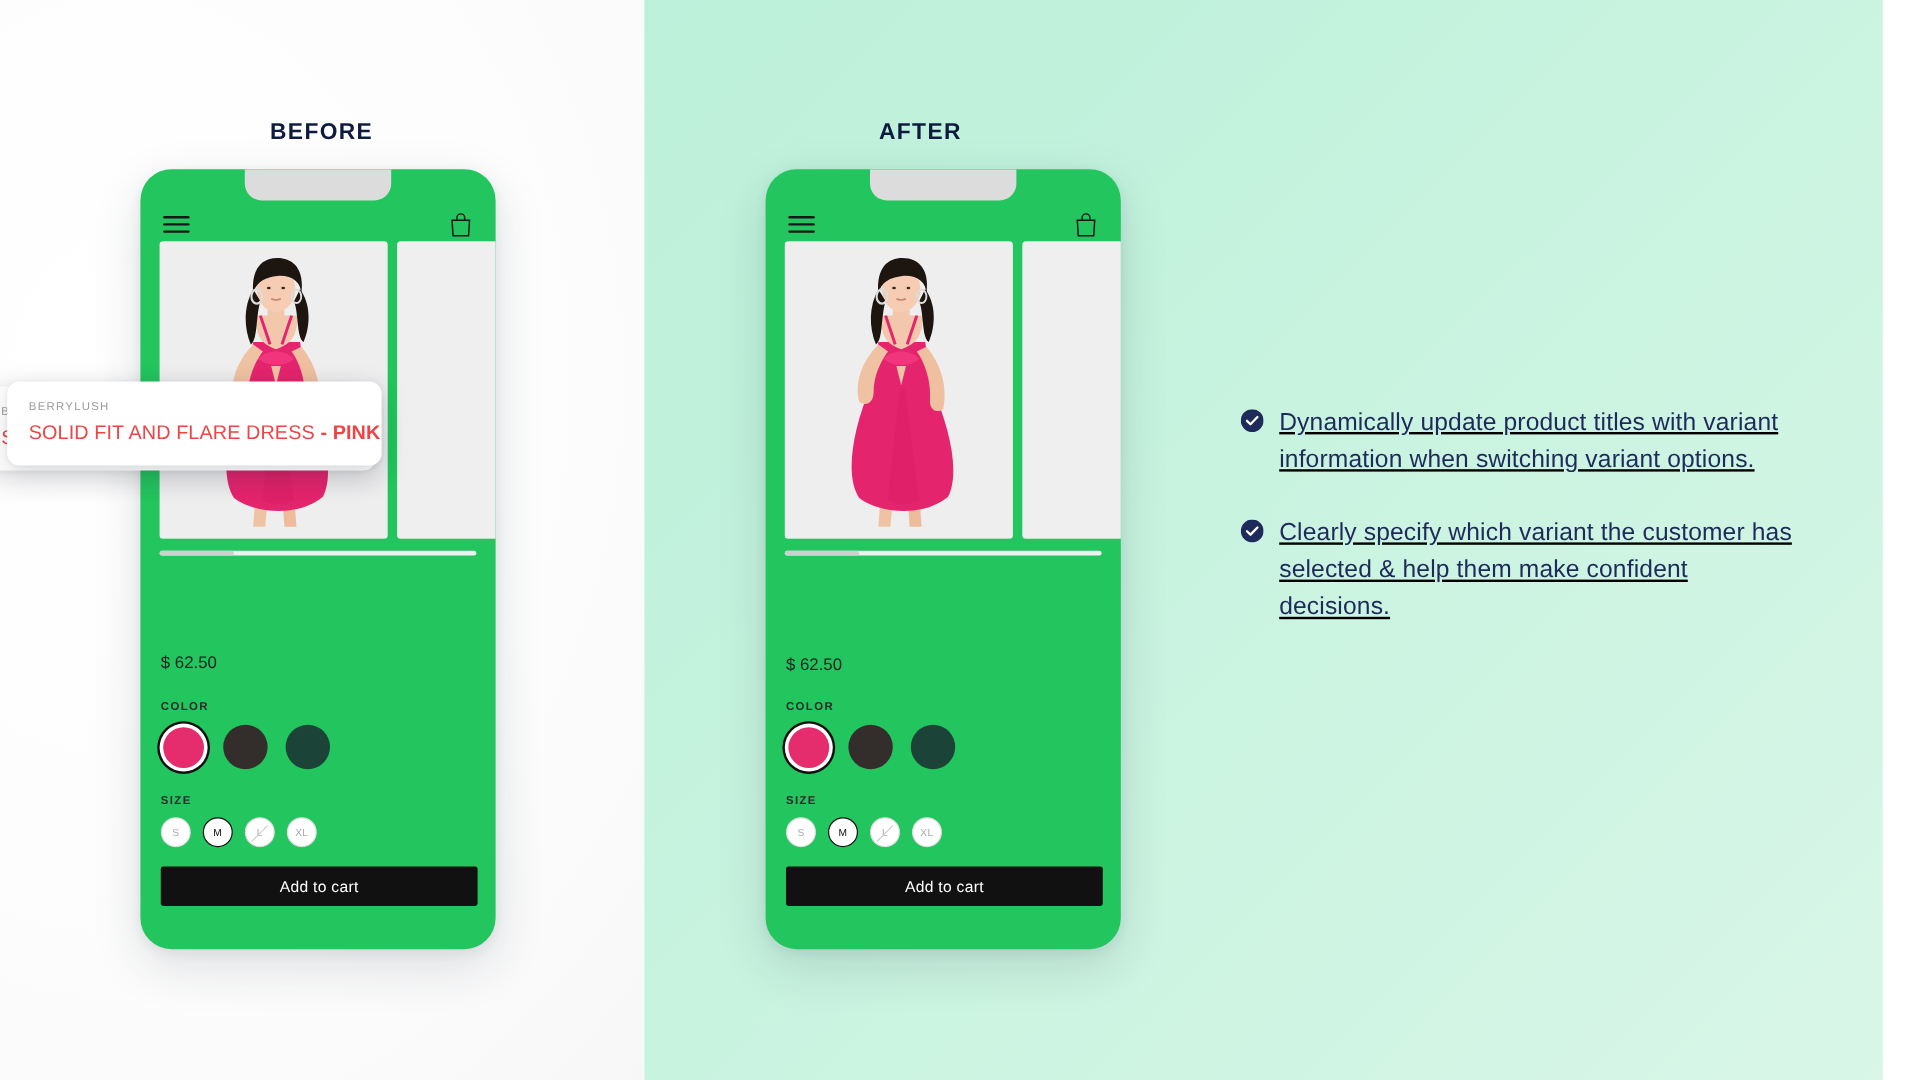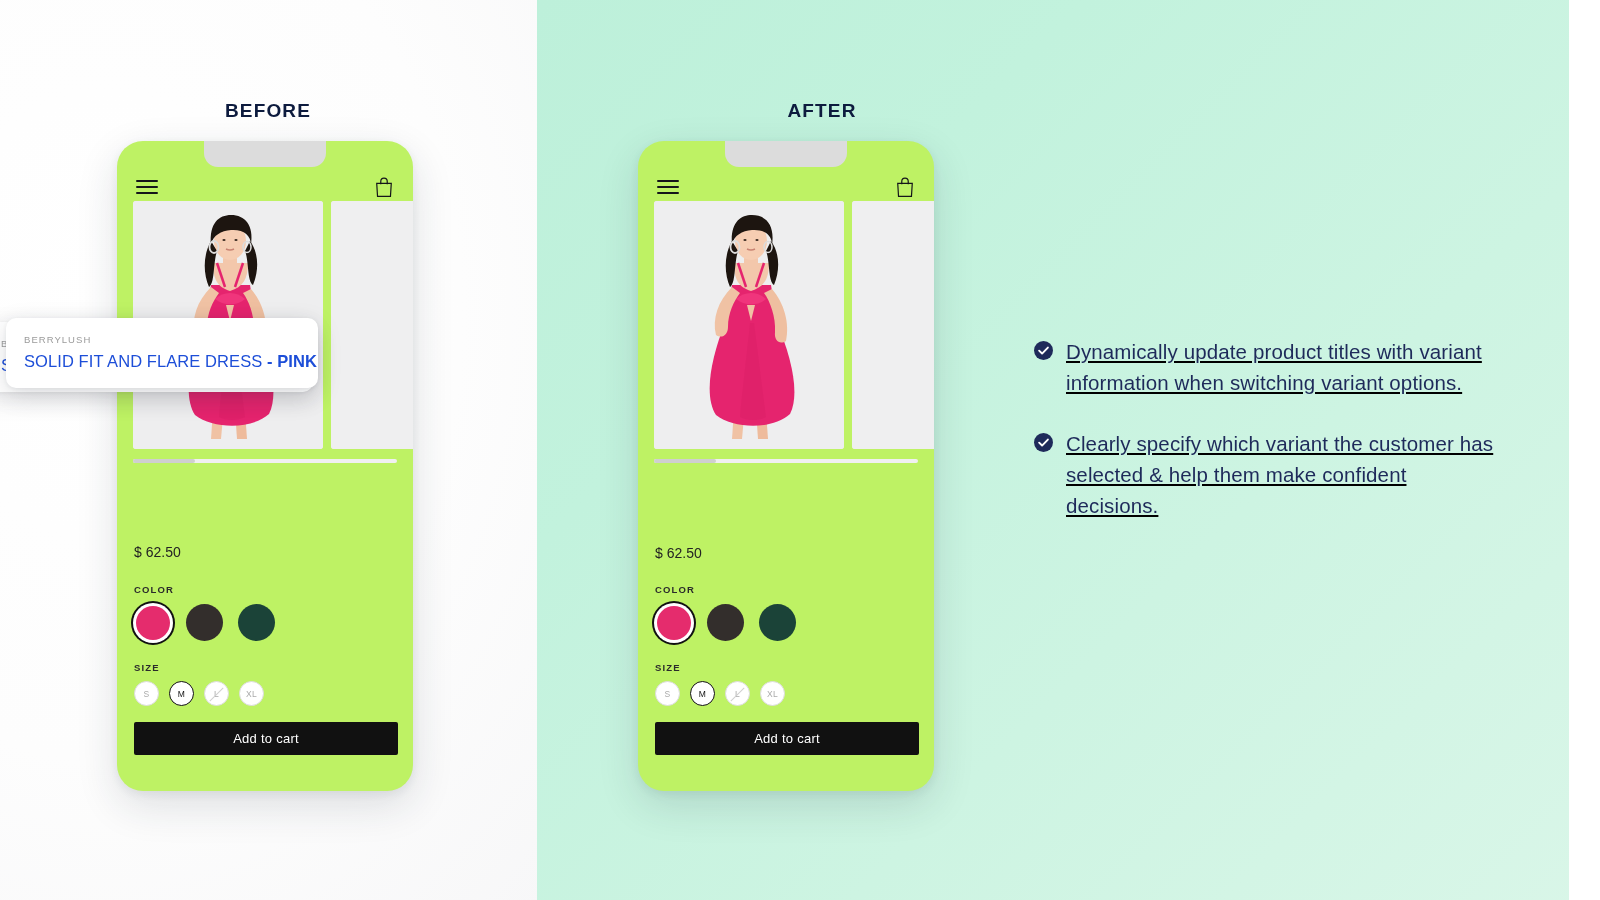--- a/index.html
+++ b/index.html
@@ -37,28 +37,28 @@
   .caption {
     position: absolute;
     font-weight: bold;
     font-size: 19px;
     letter-spacing: 0.06em;
     color: #0d1b3e;
     text-align: center;
     width: 300px;
   }
   #caption-before { left: 118px; top: 100px; }
-  #caption-after  { left: 672px; top: 100px; }
+  #caption-after  { left: 617px; top: 100px; }
 
   
   .phone {
     position: absolute;
     width: 296px;
     height: 650px;
-    background: #bef264;
+    background: #22c55e;
     border-radius: 26px;
     box-shadow: 0 14px 42px rgba(30, 40, 60, 0.14),
                 0 3px 10px rgba(30, 40, 60, 0.07);
     overflow: hidden;
   }
   #phone-before { left: 117px; top: 141px; }
   #phone-after  { left: 638px; top: 141px; }
 
   .notch {
     position: absolute;
@@ -144,21 +144,21 @@
   }
   .brand {
     font-size: 9.5px;
     letter-spacing: 0.11em;
     color: #9b9b9b;
     margin-bottom: 7px;
   }
   .ptitle {
     font-size: 16.5px;
     letter-spacing: 0.005em;
-    color: #1d4ed8;
+    color: #ef4444;
     white-space: nowrap;
   }
   .ptitle .variant { font-weight: bold; }
 
   
   .price {
     position: absolute;
     left: 17px;
     font-size: 14px;
     color: #232323;

